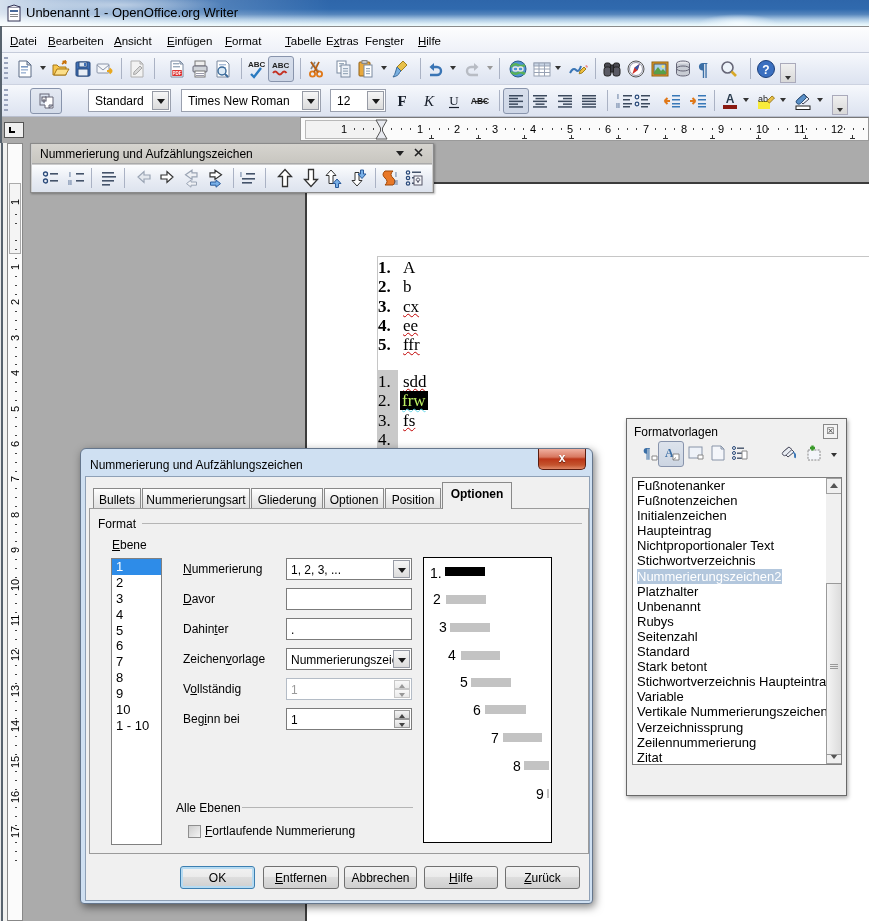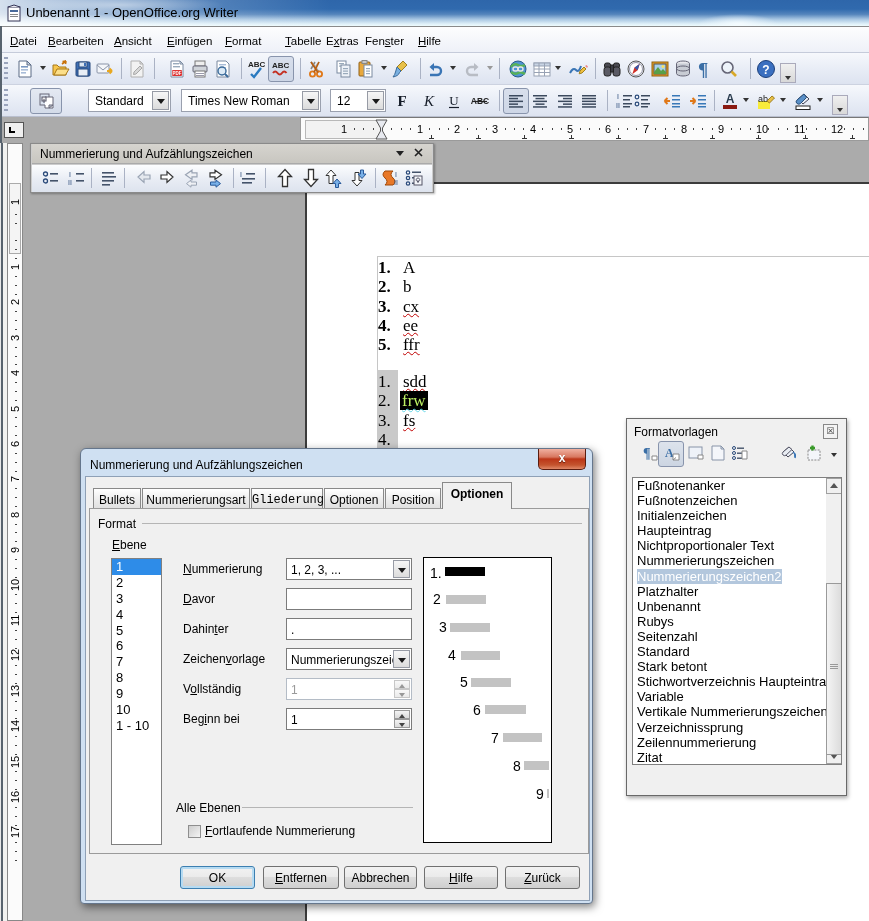--- a/index.html
+++ b/index.html
@@ -813,21 +813,21 @@
       <div class="tsep" style="left:343px"></div>
     </div>
 </div>
 
 <div class="abs" id="dlg">
   <div class="dtitle">Nummerierung und Aufzählungszeichen</div>
   <div id="dlgclose">x</div>
   <div id="dlgbody">
     <div class="tab" style="left:7px;width:48px;">Bullets</div>
     <div class="tab" style="left:56px;width:108px;">Nummerierungsart</div>
-    <div class="tab" style="left:165px;width:72px;font-family:Liberation Mono, monospace;">Gliederung</div>
+    <div class="tab" style="left:165px;width:72px;">Gliederung</div>
     <div class="tab" style="left:238px;width:60px;">Optionen</div>
     <div class="tab" style="left:299px;width:56px;">Position</div>
     <div class="tab tabactive" style="left:356px;width:70px;">Optionen</div>
     <div id="tabpage"></div>
     <div class="lbl" style="left:12px;top:40px;">Format</div>
       <div class="groupline" style="left:56px;top:46px;width:440px;"></div>
       <div class="lbl" style="left:26px;top:61px;"><span class="u">E</span>bene</div>
       <div id="ebenelist">
         <div class="sel">1</div>
         <div>2</div>
@@ -960,21 +960,21 @@
         </svg>
       </div>
       <div class="dd" style="left:200px;top:10px"></div>
     </div>
   <div id="stylist">
       <div class="sli">Fußnotenanker</div>
       <div class="sli">Fußnotenzeichen</div>
       <div class="sli">Initialenzeichen</div>
       <div class="sli">Haupteintrag</div>
       <div class="sli">Nichtproportionaler Text</div>
-      <div class="sli">Nummerierungszeichen</div>
+      <div class="sli">Stichwortverzeichnis</div>
       <div class="sli"><span class="slisel">Nummerierungszeichen2</span></div>
       <div class="sli">Platzhalter</div>
       <div class="sli">Unbenannt</div>
       <div class="sli">Rubys</div>
       <div class="sli">Seitenzahl</div>
       <div class="sli">Standard</div>
       <div class="sli">Stark betont</div>
       <div class="sli">Stichwortverzeichnis Haupteintrag</div>
       <div class="sli">Variable</div>
       <div class="sli">Vertikale Nummerierungszeichen</div>

